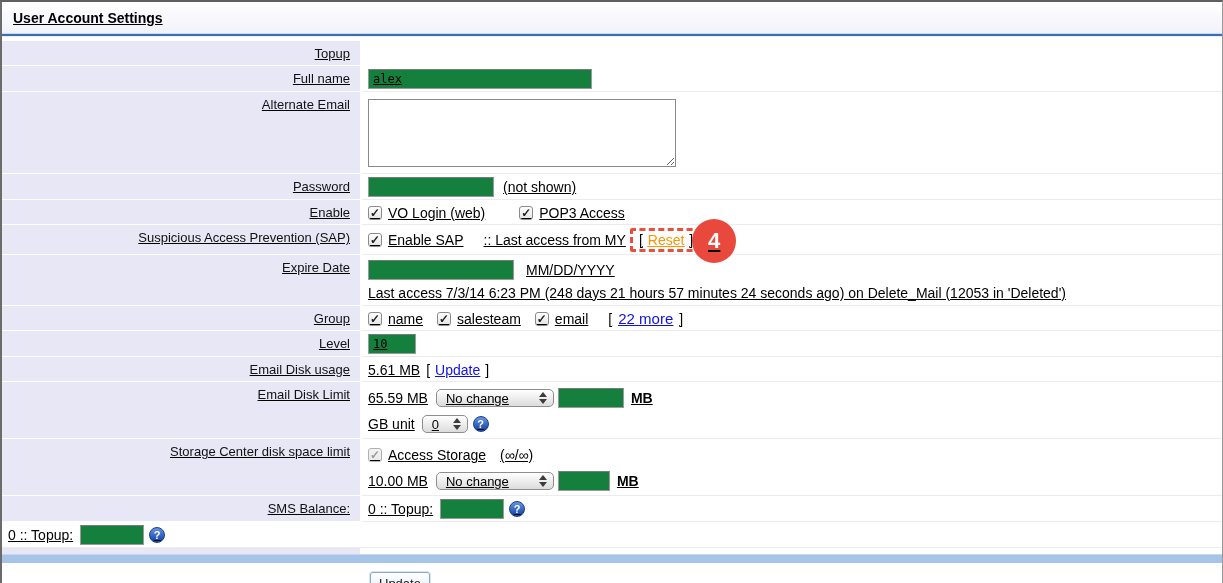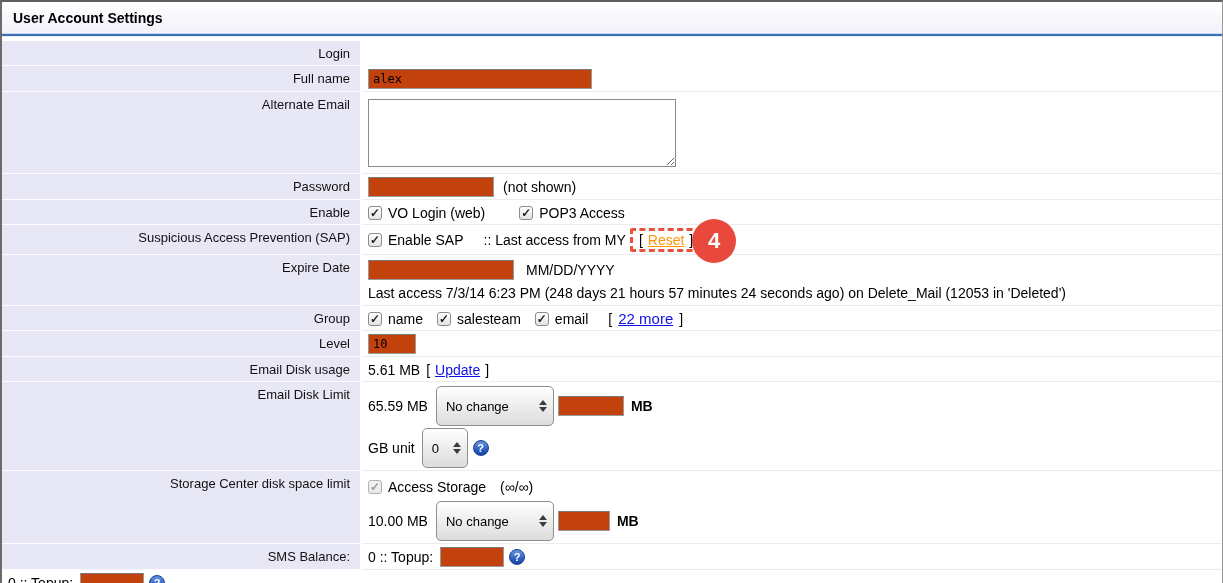--- a/index.html
+++ b/index.html
@@ -7,20 +7,21 @@
   body { font-family: "Liberation Sans", sans-serif; color:#000; }
 
   .frame {
     width: 1223px; height: 583px;
     border-top: 2px solid #5f5f5f;
     border-left: 2px solid #6b6b6b;
     border-right: 1px solid #9a9a9a;
     background: #fff;
     overflow: hidden;
     position: relative;
+    text-decoration: underline;
   }
 
   
   .header {
     height: 31px;
     padding: 0 0 0 11px;
     display: flex; align-items: center;
     background: linear-gradient(#ffffff, #f2f2fa);
   }
   .header .title { font-size: 14px; font-weight: bold; color:#000; }
@@ -50,42 +51,42 @@
     display: flex; align-items: center;
     overflow: visible;
   }
   .value-cell.multiline { flex-direction: column; align-items: flex-start; justify-content: space-between; }
   .vline { display:flex; align-items:center; min-height: 24px; }
 
   
   input.txt {
     border: 1px solid #9a9a9a; border-top-color: #7a7a7a;
     height: 20px; font-family: "DejaVu Sans Mono", monospace;
-    font-size: 12px; padding: 1px 4px; background: #c2410c; color:#000;
+    font-size: 12px; padding: 1px 4px; background: #15803d; color:#000;
   }
   textarea.ta {
     border: 1px solid #8a8a8a;
     width: 308px; height: 68px; resize: both;
     font-family: "Liberation Sans", sans-serif; font-size: 13px;
     background:#fff;
   }
   .chk {
     width: 14px; height: 14px; flex: 0 0 14px;
     border: 1px solid #8b8b8b; border-radius: 3px;
     background: linear-gradient(#ffffff, #e3e3e3);
     display: inline-flex; align-items: center; justify-content: center;
     font-size: 12px; font-weight: bold; color: #222;
     line-height: 1; margin-right: 6px;
   }
   .chk.disabled { color: #9a9a9a; background: linear-gradient(#f4f4f4,#e9e9e9); border-color:#b0b0b0; }
   .mselect {
     display: inline-flex; align-items: center; justify-content: space-between;
     border: 1px solid #8e8e8e; border-radius: 5px;
     background: linear-gradient(#ffffff, #dcdcdc);
-    height: 40px; padding: 0 6px 0 9px;
+    height: 18px; padding: 0 6px 0 9px;
     font-size: 13px; color:#000; cursor: default;
   }
   .spin { display: inline-flex; flex-direction: column; align-items:center; margin-left: 8px; }
   .spin i { display:block; width:0; height:0; border-left:4px solid transparent; border-right:4px solid transparent; }
   .spin .up   { border-bottom: 5px solid #3c3c3c; margin-bottom: 2px; }
   .spin .down { border-top:    5px solid #3c3c3c; }
 
   .qicon {
     display: inline-flex; align-items: center; justify-content: center;
     width: 16px; height: 16px; border-radius: 50%;
@@ -142,21 +143,21 @@
 
   <div class="header">
     <span class="title">User Account Settings</span>
   </div>
   <div class="header-rule-a"></div>
   <div class="header-rule-b"></div>
   <div class="header-rule-c"></div>
   <div class="header-gap"></div>
 
   <div class="row">
-    <div class="label-cell">Login</div>
+    <div class="label-cell">Topup</div>
   </div>
 
   <div class="row">
     <div class="label-cell">Full name</div>
     <div class="value-cell">
       <input class="txt" style="width: 224px;" type="text" value="alex">
     </div>
   </div>
 
   <div class="row">

